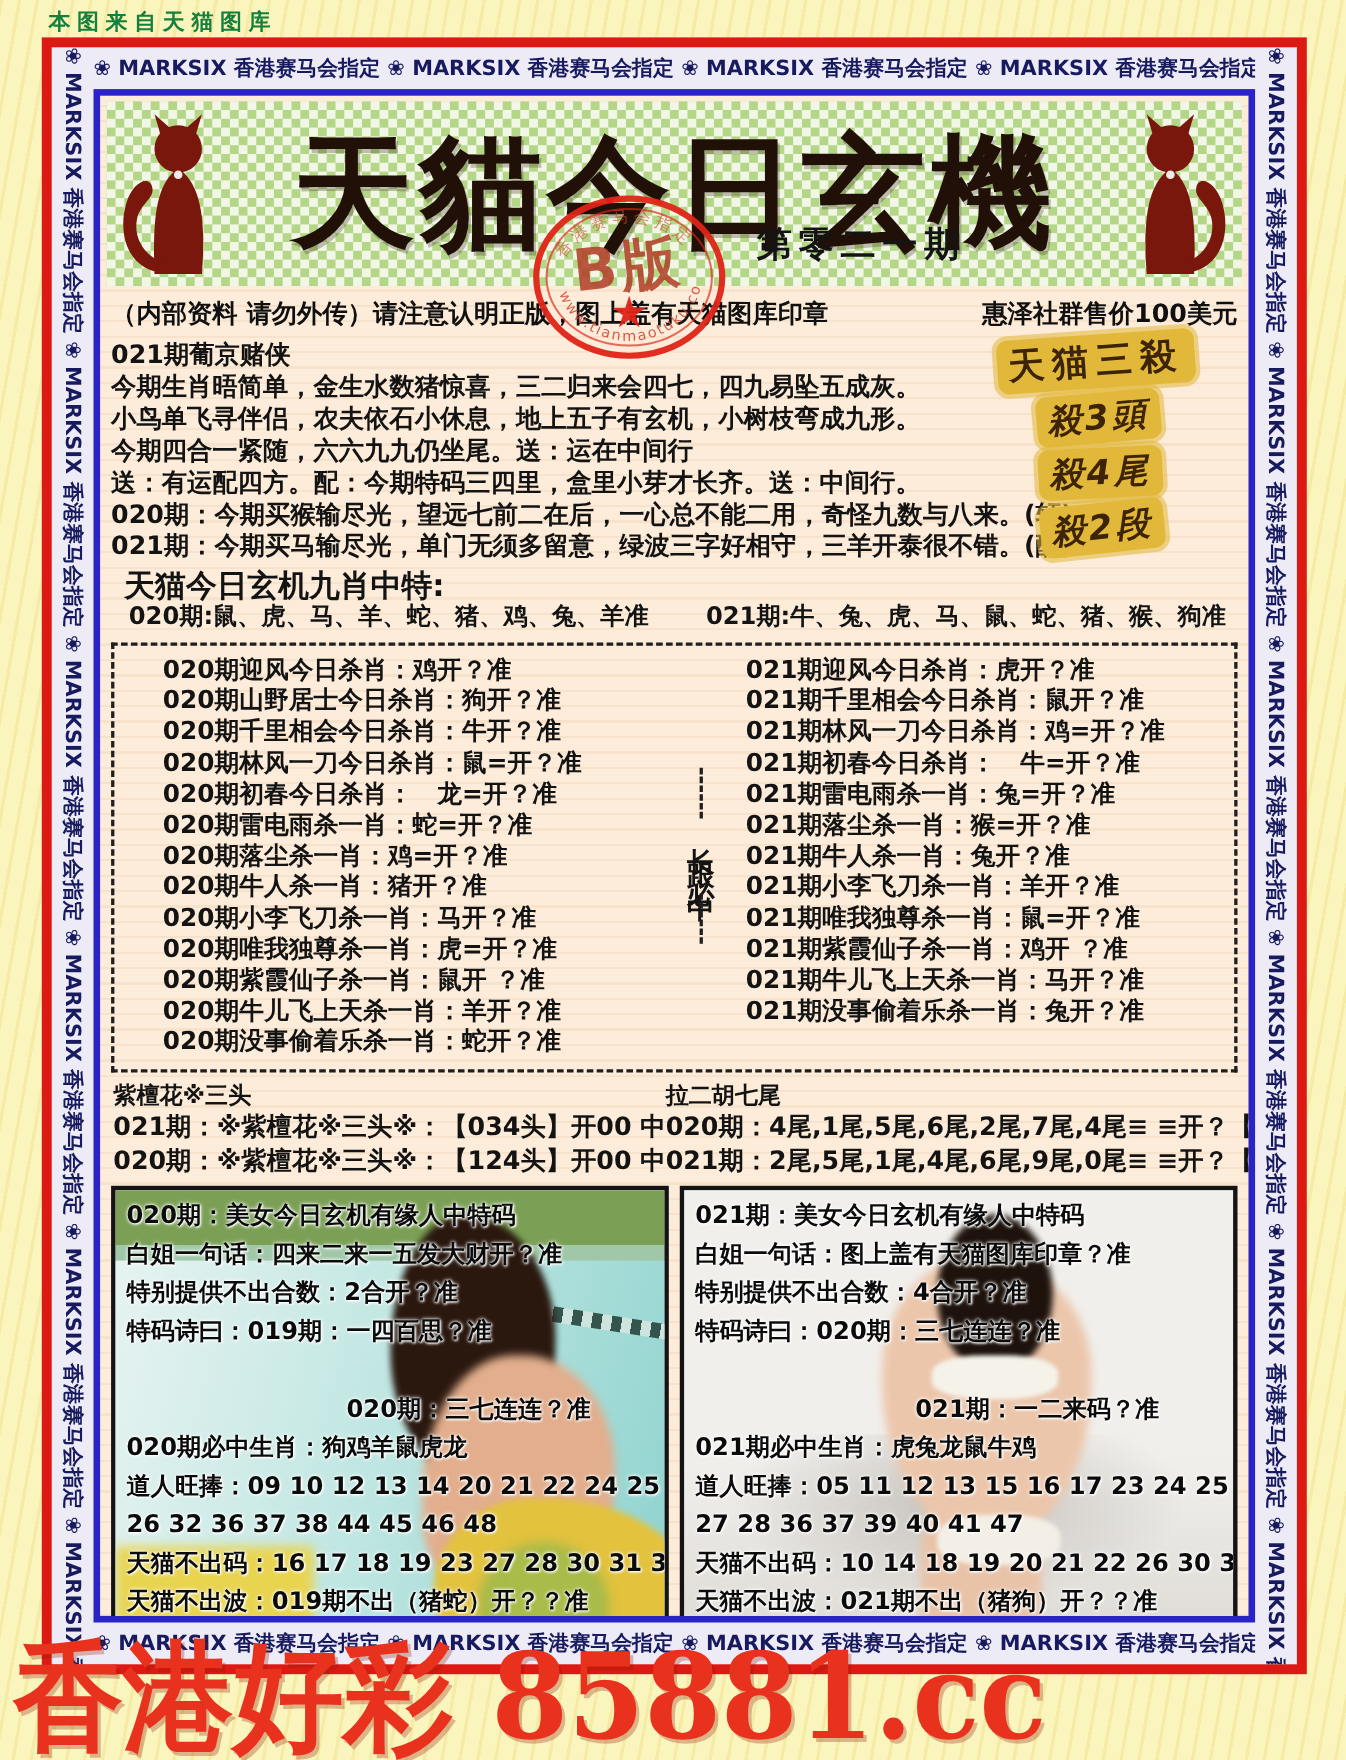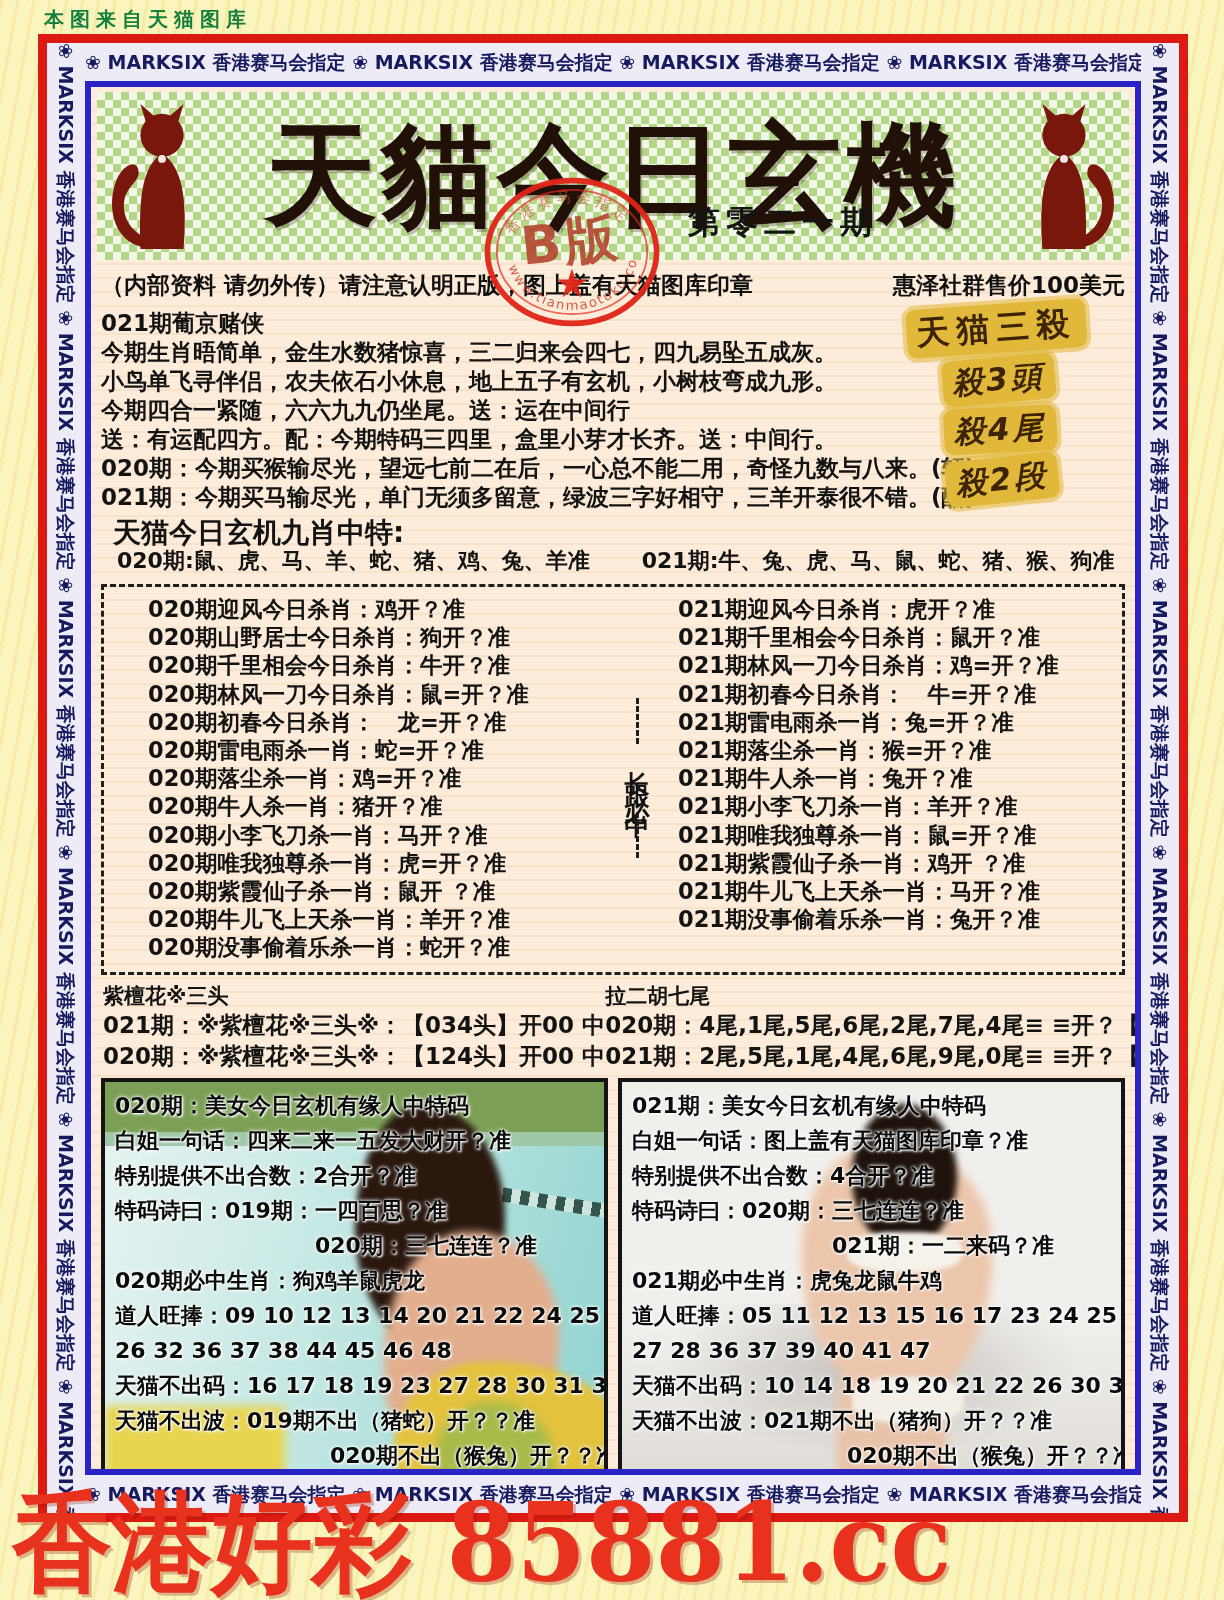--- a/index.html
+++ b/index.html
@@ -93,21 +93,21 @@
   .ps-shadow{left:8%;top:55%;right:8%;height:38%;background:radial-gradient(ellipse at 50% 40%,rgba(160,155,148,.5),rgba(0,0,0,0) 70%);}
   .ps-skin{left:36%;top:60px;width:190px;height:260px;background:#ecc6ab;border-radius:46% 54% 48% 52%/40% 40% 55% 55%;filter:blur(4px);}
   .ps-legs{left:43%;top:270px;width:110px;height:210px;background:#e9c3a8;border-radius:30% 30% 40% 40%;filter:blur(4px);}
   .ps-hair{left:46%;top:22px;width:105px;height:145px;background:#1d130c;border-radius:50%;filter:blur(3px);}
   .ps-bikini{left:45%;top:150px;width:115px;height:40px;background:#f5f2ea;border-radius:40%;filter:blur(2px);}
   .ps-bikini2{left:46%;top:295px;width:112px;height:46px;background:#f3efe6;border-radius:40%;filter:blur(2px);}
 
   .overlay{position:absolute;inset:0;padding:6px 10px;font-size:22px;font-weight:bold;color:#0b0b0b;
     text-shadow:0 0 4px #fff,0 0 2px #fff,1px 1px 2px #fff;}
   .b-line{line-height:35px;white-space:nowrap;}
-  .b-line:nth-child(5){padding-left:200px;}
+  .b-line:nth-child(5){padding-left:200px;margin-top:36px;}
   .b-line:nth-child(11){padding-left:215px;}
 
   .bottom-watermark{position:absolute;left:12px;top:1472px;z-index:30;font-size:100px;font-weight:bold;
     color:var(--watermark-red,#e8321e);font-family:"DejaVu Serif","Liberation Serif",serif;
     transform:scaleY(1.08);transform-origin:left top;white-space:nowrap;
     text-shadow:3px 3px 0 rgba(150,30,10,.3);}
 </style>
 </head>
 <body>
 

